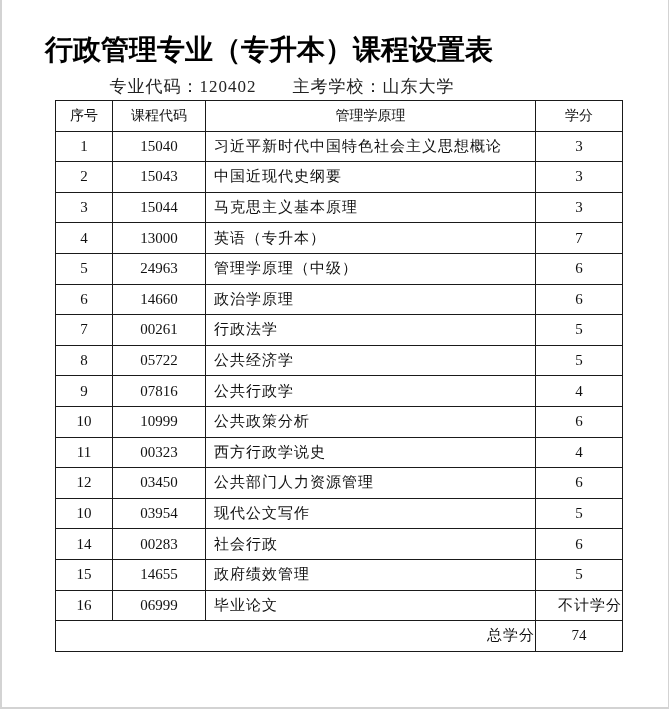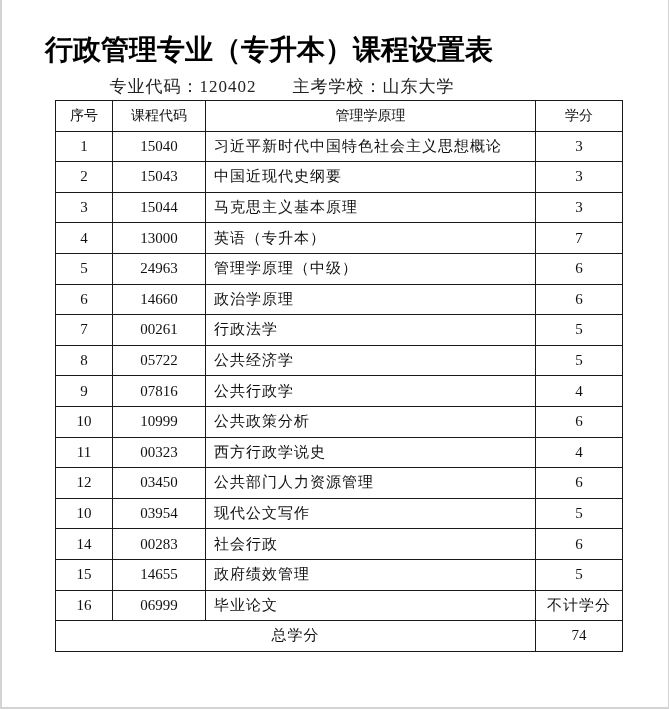--- a/index.html
+++ b/index.html
@@ -80,20 +80,21 @@
     font-size: 14px;
   }
   table.course-table td.name {
     text-align: left;
     padding-left: 8px;
     letter-spacing: 1px;
     margin-top: 20px;
   }
   table.course-table td.credit-text {
     letter-spacing: 1px;
+    text-align: right;
   }
   col.c-seq { width: 57px; }
   col.c-code { width: 93px; }
   col.c-name { width: 330px; }
   col.c-credit { width: 87px; }
 </style>
 </head>
 <body>
 
 <div class="page-frame"></div>

